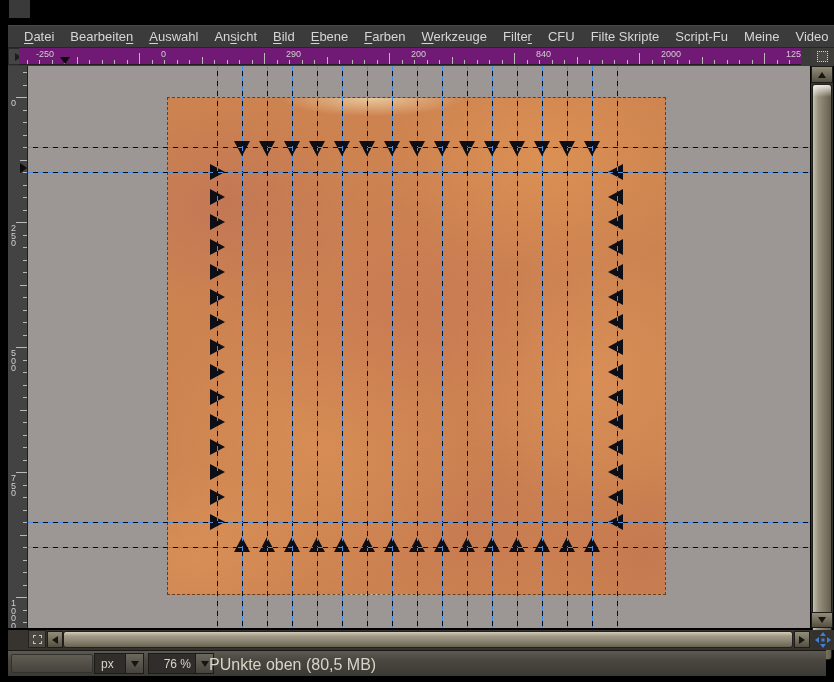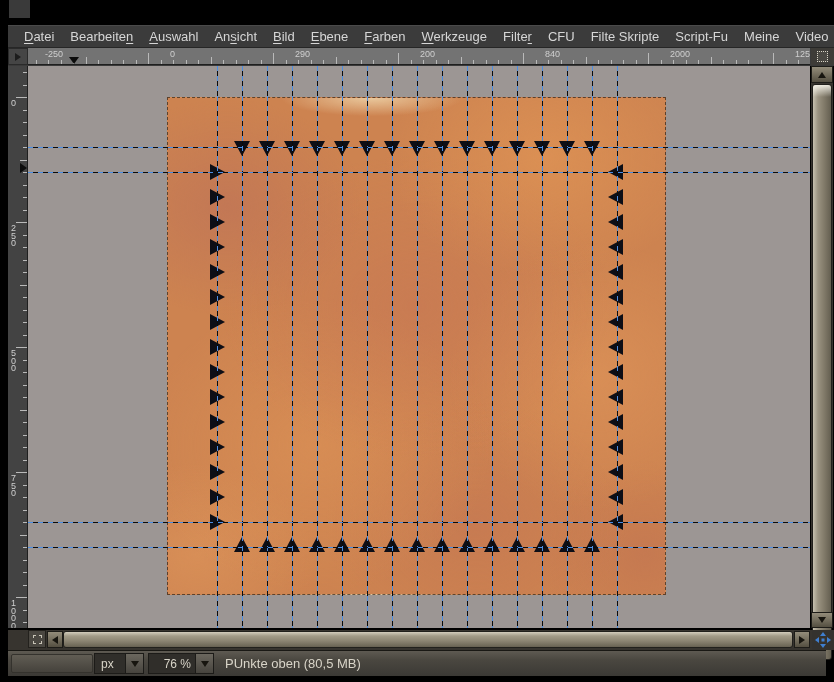--- a/index.html
+++ b/index.html
@@ -15,21 +15,21 @@
            border-top:1px solid #4a4a4a;border-bottom:1px solid #262626;
            display:flex;align-items:center;padding-left:8px;}
   .menu-item{color:#d6d6d6;font-size:13px;padding:0 8px;white-space:nowrap;cursor:default;}
   .menu-item .mn{text-decoration:underline;text-underline-offset:2px;}
 
   
   .ruler-row{position:absolute;left:8px;top:48px;width:826px;height:18px;background:#3a3a3a;}
   .corner-tl{position:absolute;left:0;top:0;width:20px;height:17px;background:#454545;
              border:1px solid #2a2a2a;display:flex;align-items:center;justify-content:center;}
   .corner-tl .tri{width:0;height:0;border-top:4px solid transparent;border-bottom:4px solid transparent;border-left:6px solid #1c1c1c;}
-  .hruler{position:absolute;left:20px;top:0;width:782px;height:17px;background:#737373;
+  .hruler{position:absolute;left:11px;top:0;width:782px;height:17px;background:#701a75;
           border-bottom:1px solid #1f1f1f;overflow:hidden;}
   .corner-tr{position:absolute;left:803px;top:0;width:23px;height:17px;background:#3e3c38;
              display:flex;align-items:center;justify-content:center;}
   .corner-tr .dsq{width:11px;height:11px;border:1px dotted #d8d4c6;background:#4a4843;}
 
   .tick-h{position:absolute;bottom:0;width:1px;background:#b9b9b9;}
   .hlabel{position:absolute;top:2px;color:#cfcfcf;font-size:9px;line-height:9px;}
   .hpointer{position:absolute;bottom:0;width:0;height:0;
             border-left:5px solid transparent;border-right:5px solid transparent;border-top:7px solid #0c0c0c;}
 
@@ -93,21 +93,21 @@
              border-top:1px solid #191814;}
   .progress{position:absolute;left:3px;top:3px;width:82px;height:19px;border-radius:2px;border:1px solid #34322d;
             background:linear-gradient(180deg,#615d54,#45423c);}
   .unit-box{position:absolute;left:86px;top:2px;width:50px;height:21px;background:#302e2a;border:1px solid #1c1b18;}
   .unit-text{position:absolute;left:6px;top:3px;color:#d8d4c8;font-size:12px;}
   .combo-btn{position:absolute;top:0;right:0;width:18px;height:19px;
              background:linear-gradient(180deg,#6b675e,#47443e);border-left:1px solid #1c1b18;
              display:flex;align-items:center;justify-content:center;}
   .zoom-box{position:absolute;left:140px;top:2px;width:66px;height:21px;background:#302e2a;border:1px solid #1c1b18;}
   .zoom-text{position:absolute;right:22px;top:3px;color:#d8d4c8;font-size:12px;}
-  .status-title{position:absolute;left:217px;top:5px;color:#d8d4c8;font-size:13px;white-space:nowrap;}
+  .status-title{position:absolute;left:201px;top:5px;color:#d8d4c8;font-size:16px;white-space:nowrap;}
 
   .bottom-strip{position:absolute;left:0;top:676px;width:834px;height:6px;background:#000;}
 </style>
 </head>
 <body>
 
 <div class="window">
   <div class="top-strip">
     <div class="bg-fragment"></div>
   </div>

